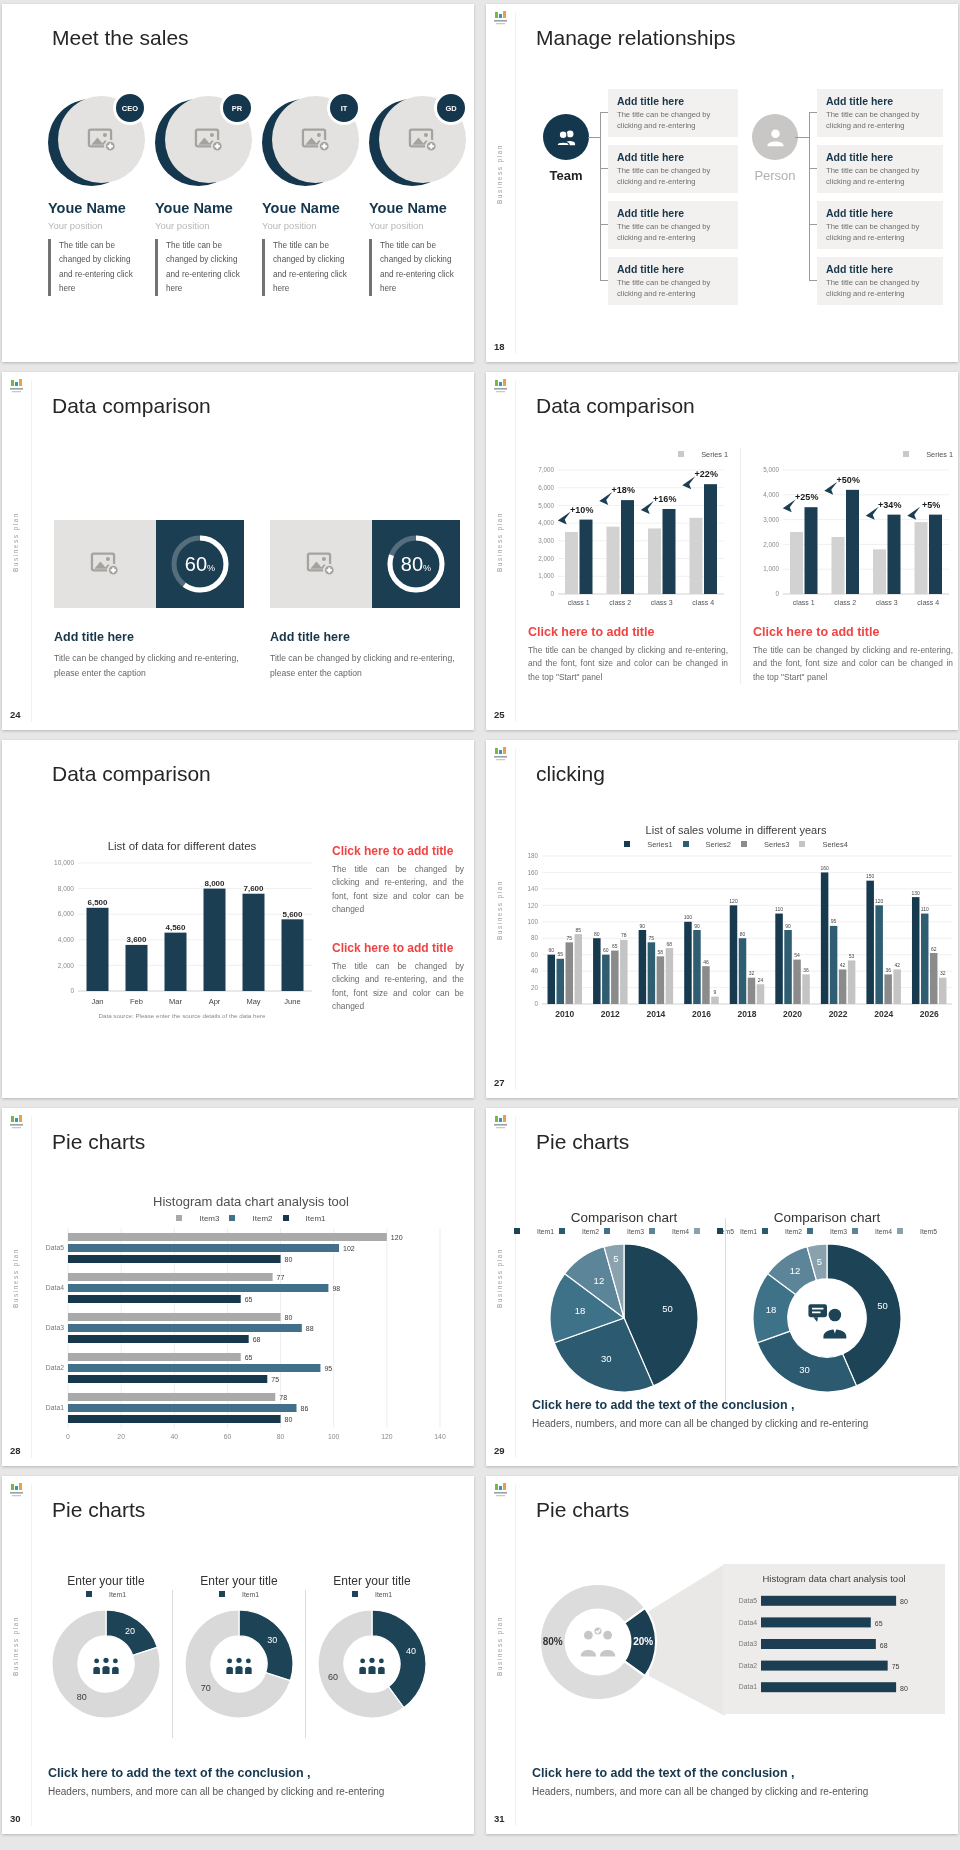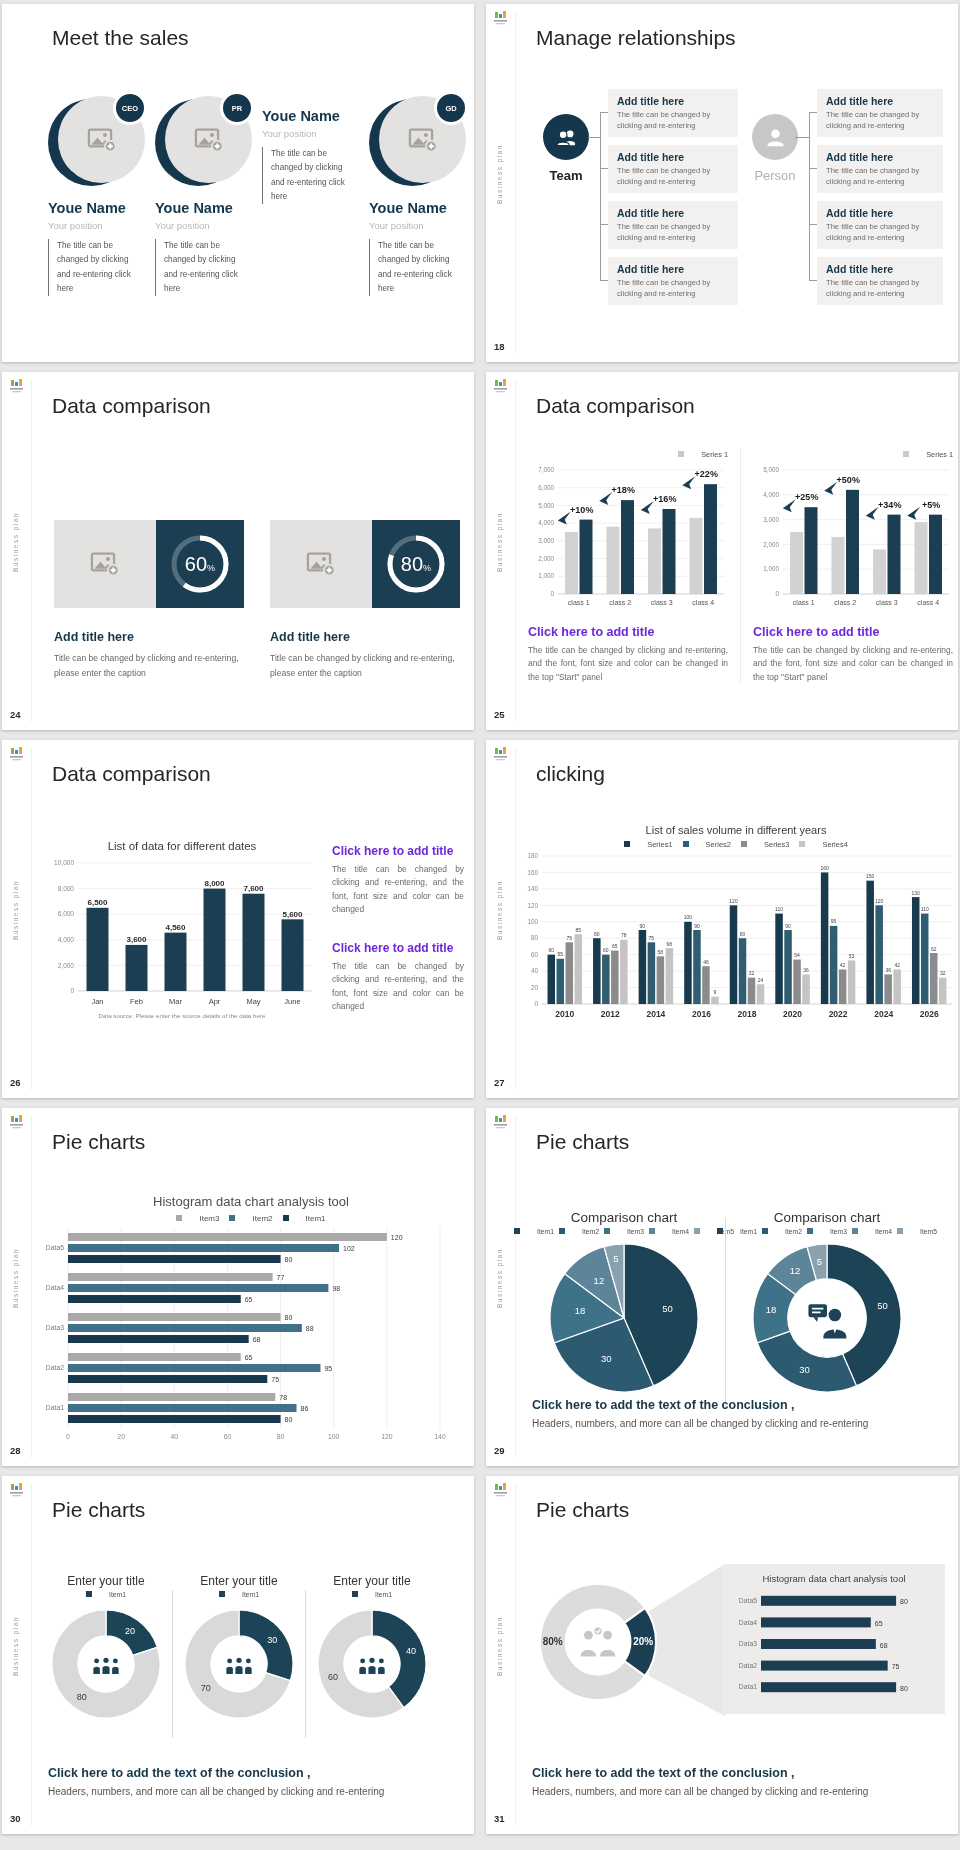--- a/index.html
+++ b/index.html
@@ -16,21 +16,21 @@
   
   .members{position:absolute;left:46px;top:92px;display:flex;gap:10px;}
   .member{width:97px;}
   .m-wrap{position:relative;width:97px;height:92px;}
   .m-dark{position:absolute;left:0;top:3px;width:87px;height:87px;border-radius:50%;background:#15374d;}
   .m-gray{position:absolute;left:10px;top:0;width:87px;height:87px;border-radius:50%;background:#e4e2e0;display:flex;align-items:center;justify-content:center;}
   .ph-icon{width:32px;height:32px;color:#a5a3a0;}
   .m-badge{position:absolute;right:-2px;top:-5px;width:28px;height:28px;border-radius:50%;background:#15374d;border:3px solid #fff;color:#fff;font-size:7.5px;font-weight:bold;display:flex;align-items:center;justify-content:center;}
   .m-name{margin-top:12px;font-size:14.5px;font-weight:bold;color:#15374d;}
   .m-pos{margin-top:4px;font-size:9.5px;color:#b9b7b5;}
-  .m-desc{margin-top:8px;font-size:8.2px;color:#555;line-height:1.75;padding-left:8px;border-left:1px solid #737373;width:82px;}
+  .m-desc{margin-top:8px;font-size:8.2px;color:#555;line-height:1.75;padding-left:8px;border-left:3px solid #737373;width:82px;}
   
   .d-circle{position:absolute;width:46px;height:46px;border-radius:50%;display:flex;align-items:center;justify-content:center;}
   .d-circle svg{width:27px;height:27px;}
   .dc-team{left:57px;top:110px;background:#15374d;color:#fff;}
   .dc-person{left:266px;top:110px;background:#c9c7c5;color:#fff;}
   .d-label{position:absolute;font-size:13px;width:70px;text-align:center;}
   .dl-team{left:45px;top:164px;font-weight:bold;color:#232323;}
   .dl-person{left:254px;top:164px;color:#b3b1af;}
   .rel-box{position:absolute;width:130px;height:48px;background:#f2f1ef;padding:6px 9px;box-sizing:border-box;}
   .rb-title{font-size:10.5px;font-weight:bold;color:#17364a;}
@@ -52,21 +52,21 @@
   
   .cmp{position:absolute;left:42px;top:76px;display:flex;}
   .half{width:200px;}
   .half + .half{margin-left:12px;padding-left:12px;border-left:1px solid #ececec;}
   .lg-row{display:flex;align-items:center;gap:10px;height:12px;color:#4f4f4f;}
   .lg-right{justify-content:flex-end;font-size:7.3px;}
   .lg-center{justify-content:center;font-size:7.5px;}
   .lg-29{font-size:6.8px;gap:5px;}
   .lgi{display:flex;align-items:center;gap:17px;}
   .lgsw{width:6px;height:6px;flex:none;display:inline-block;}
-  .blk-t{margin-top:13px;font-size:12.5px;font-weight:bold;color:#6d28d9;}
+  .blk-t{margin-top:13px;font-size:12.5px;font-weight:bold;color:#ef4444;}
   .blk-c{margin-top:5px;font-size:8.4px;color:#6a6a6a;line-height:1.6;text-align:justify;}
   
   .s26-chart{position:absolute;left:42px;top:100px;width:276px;}
   .c-title{font-size:11.5px;color:#3c3c3c;text-align:center;margin-bottom:3px;}
   .c-foot{font-size:6.2px;color:#8a8a8a;text-align:center;margin-top:1px;}
   .s26-right{position:absolute;left:330px;top:104px;width:132px;}
   .s26-right .blk-t{margin-top:0;font-size:12px;}
   .s26-right .blk2{margin-top:24px;}
   
   .s27-chart{position:absolute;left:32px;top:84px;width:436px;}
@@ -176,20 +176,29 @@
                   <use href="#icon-img"></use>
                 </svg>
               </div>
           <div class="m-badge">PR</div>
             </div>
         <div class="m-name">Youe Name</div>
         <div class="m-pos">Your position</div>
         <div class="m-desc">The title can be changed by clicking and re-entering click here</div>
       </div>
       <div class="member">
+        <div class="m-wrap">
+              <div class="m-dark"></div>
+          <div class="m-gray">
+                <svg class="ph-icon">
+                  <use href="#icon-img"></use>
+                </svg>
+              </div>
+          <div class="m-badge">IT</div>
+            </div>
         <div class="m-name">Youe Name</div>
         <div class="m-pos">Your position</div>
         <div class="m-desc">The title can be changed by clicking and re-entering click here</div>
       </div>
       <div class="member">
         <div class="m-wrap">
               <div class="m-dark"></div>
           <div class="m-gray">
                 <svg class="ph-icon">
                   <use href="#icon-img"></use>
@@ -437,31 +446,20 @@
               <text x="178.25" y="47.64" text-anchor="middle" font-size="9" fill="#1a1a1a" font-weight="bold">+5%</text>
               <path d="M0 0 L13 -9 L7 -1 L9 4 Z" transform="translate(154.25 55.64)" fill="#1c3e52"></path>
             </svg>
         <div class="blk-t">Click here to add title</div>
         <div class="blk-c">The title can be changed by clicking and re-entering, and the font, font size and color can be changed in the top "Start" panel</div>
       </div>
     </div>
   </div>
 
   <div class="slide">
-    <div class="sidebar">
-      <div class="logo"><svg width="18" height="16" viewBox="0 0 18 16">
-              <rect x="3" y="1" width="3" height="6" fill="#7ab648"></rect>
-              <rect x="7" y="3" width="3" height="4" fill="#2e9db0"></rect>
-              <rect x="11" y="0" width="3" height="7" fill="#e8a33d"></rect>
-              <rect x="2" y="9" width="13" height="1.6" fill="#9aa0a6"></rect>
-              <rect x="4" y="12" width="9" height="1.3" fill="#c5c9cd"></rect>
-            </svg></div>
-      <div class="vtext">Business plan</div>
-      <div class="snum">26</div>
-    </div>
     <div class="s-title">Data comparison</div>
     <div class="s26-chart">
       <div class="c-title">List of data for different dates</div>
       <svg width="272" height="152">
             <line x1="34" y1="136" x2="268" y2="136" stroke="#bdbdbd" stroke-width="0.7"></line>
             <text x="30" y="138.2" text-anchor="end" font-size="6.5" fill="#8a8a8a">0</text>
             <line x1="34" y1="110.4" x2="268" y2="110.4" stroke="#eaeaea" stroke-width="0.7"></line>
             <text x="30" y="112.60000000000001" text-anchor="end" font-size="6.5" fill="#8a8a8a">2,000</text>
             <line x1="34" y1="84.8" x2="268" y2="84.8" stroke="#eaeaea" stroke-width="0.7"></line>
             <text x="30" y="87" text-anchor="end" font-size="6.5" fill="#8a8a8a">4,000</text>

